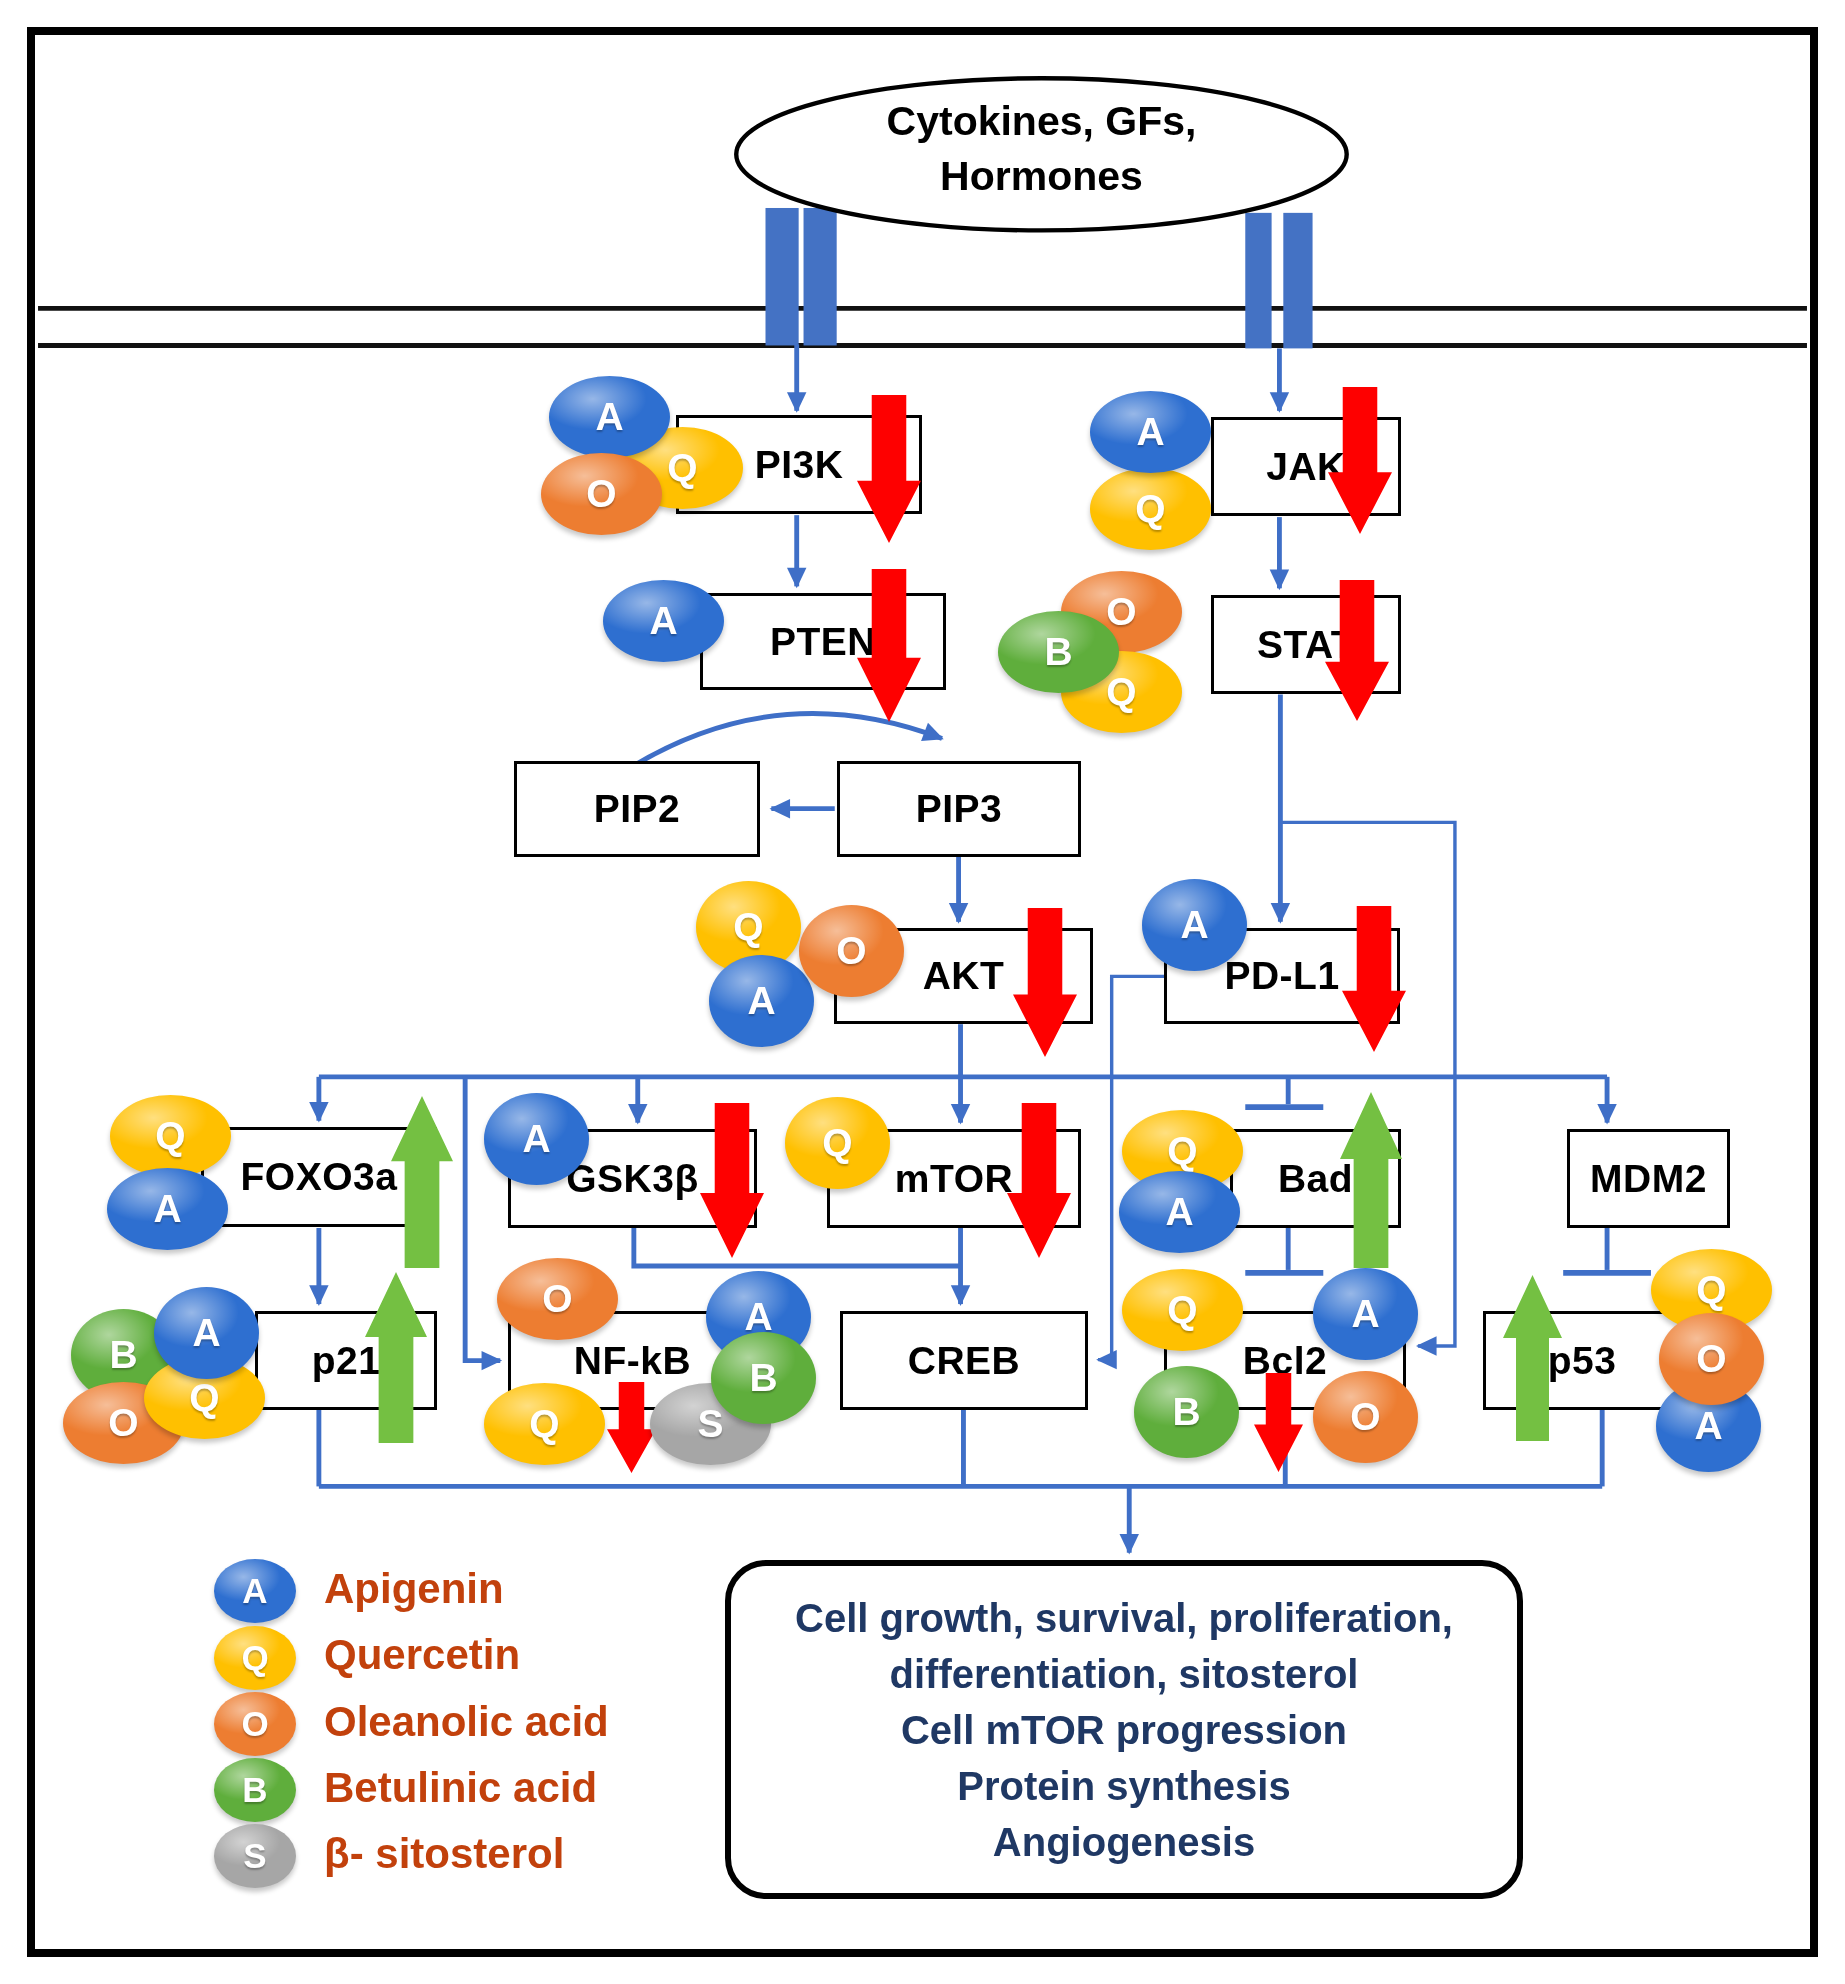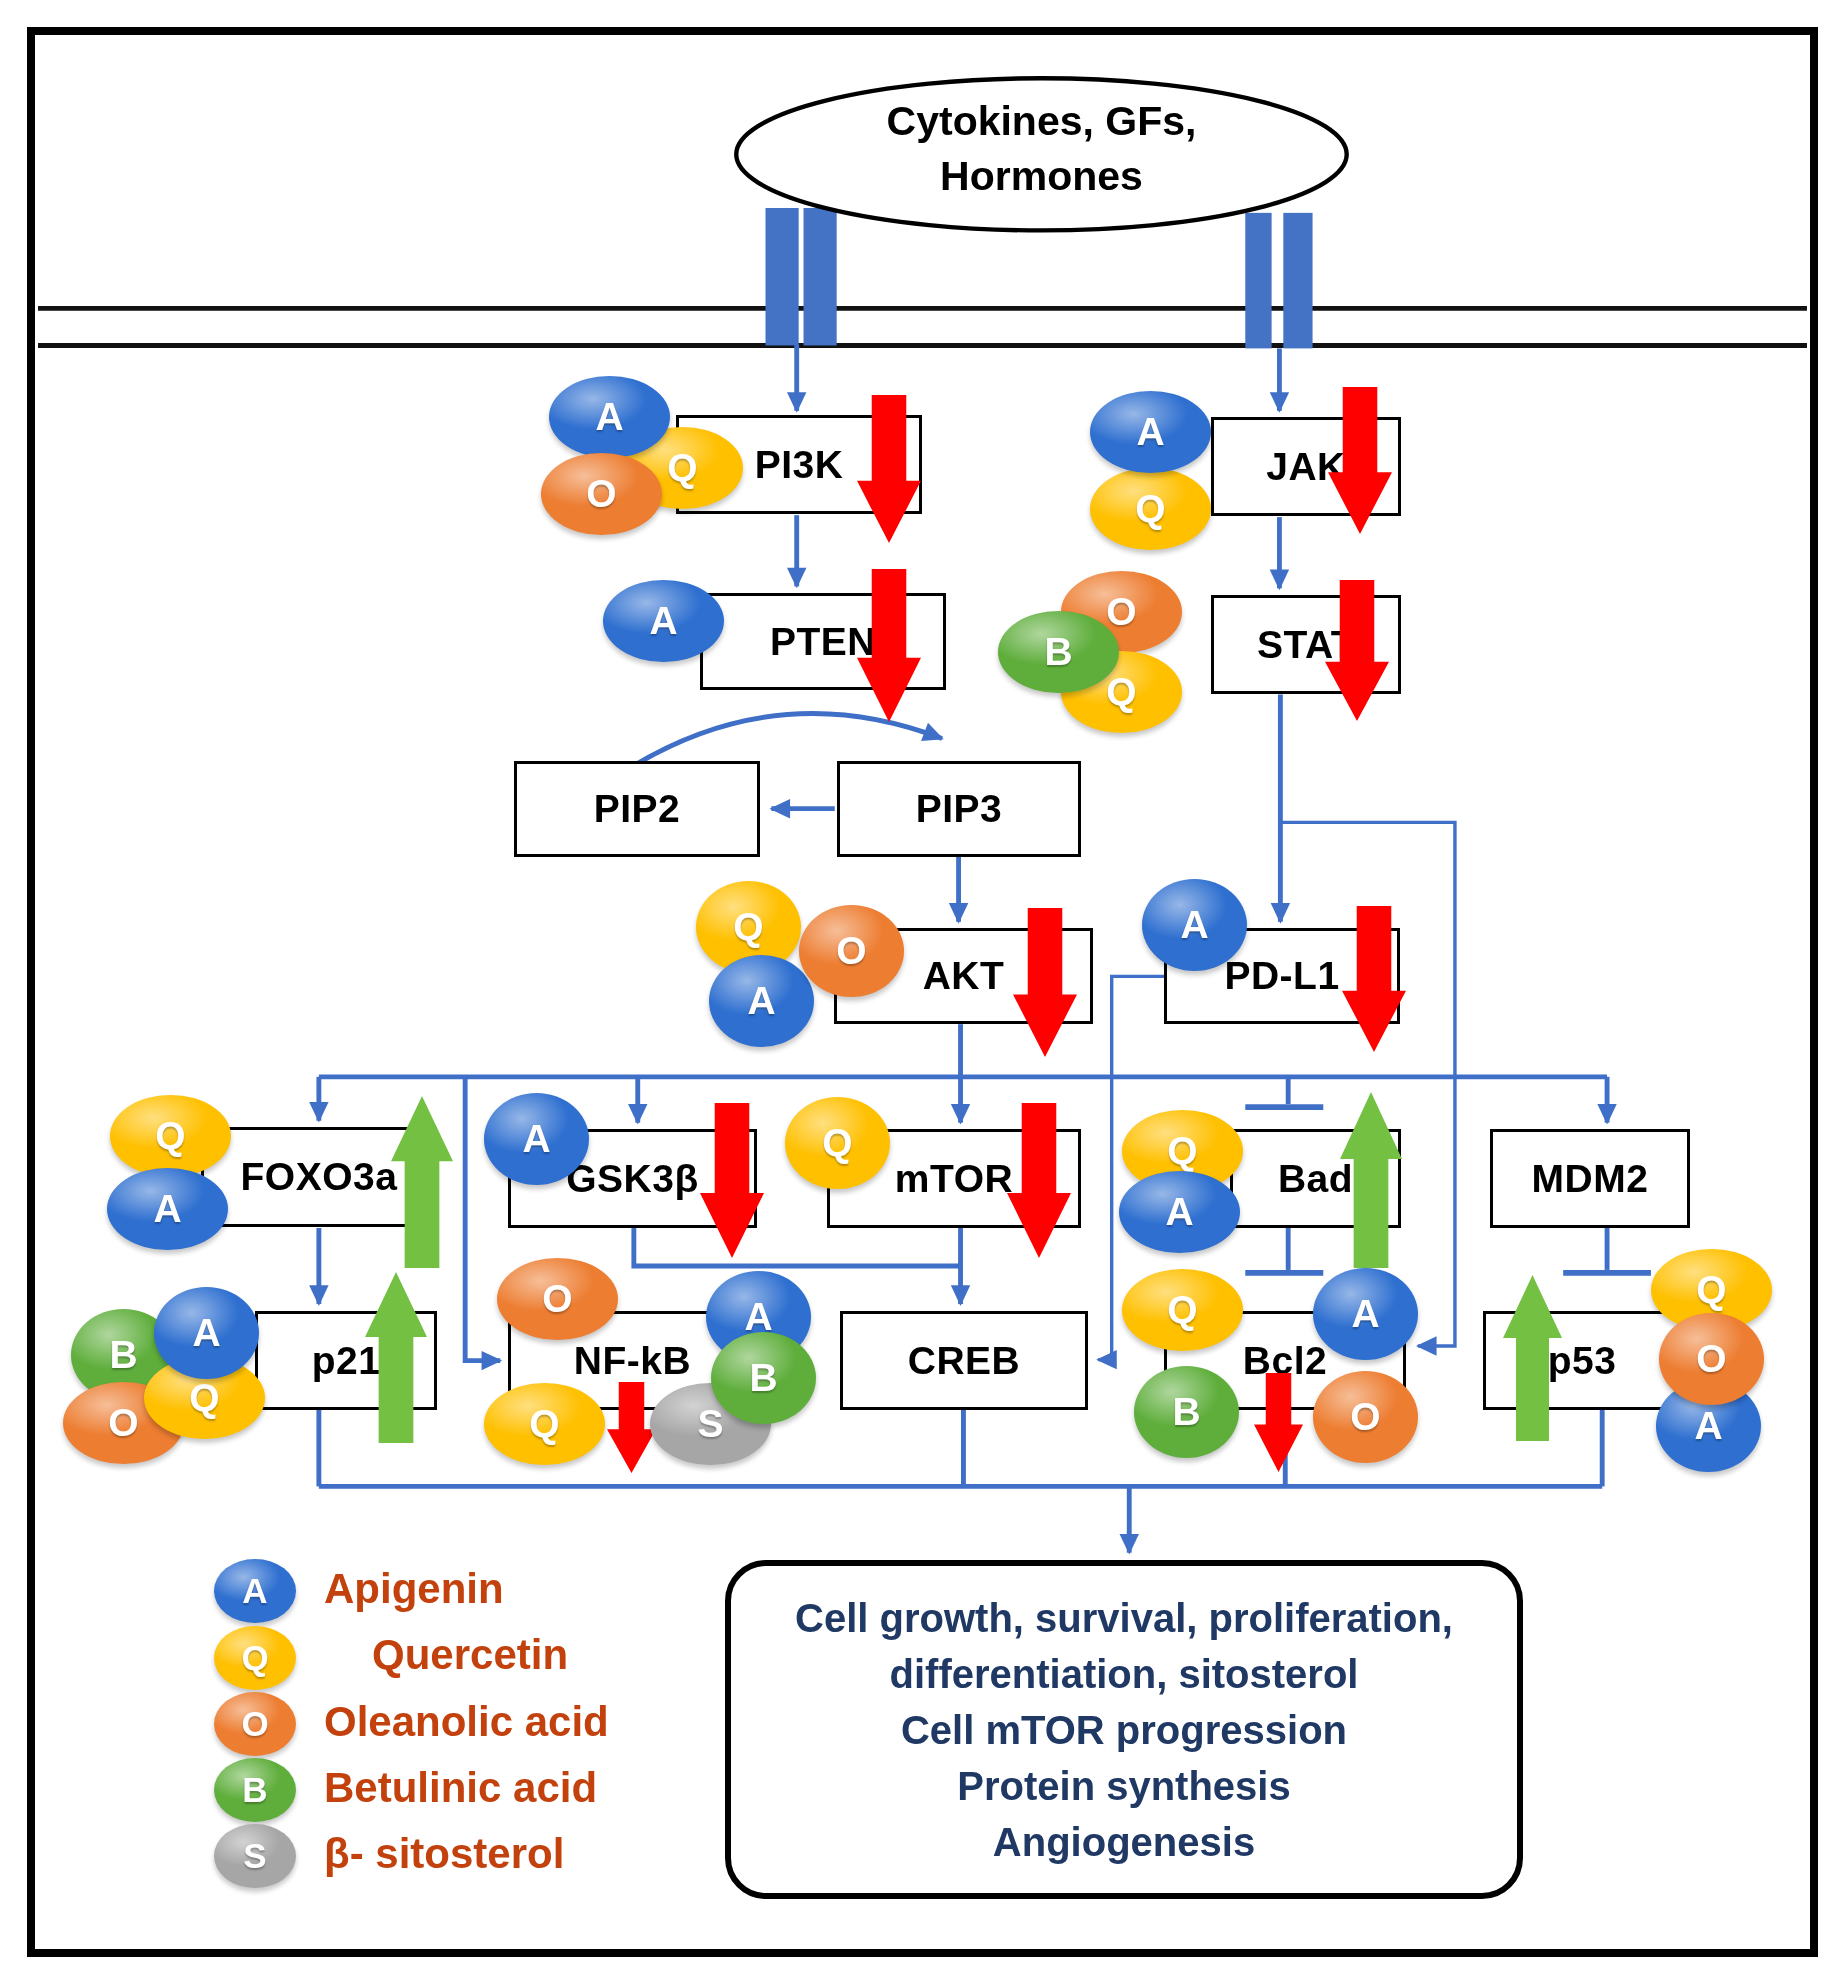--- a/index.html
+++ b/index.html
@@ -128,21 +128,21 @@
       </div>
       <div class="node" style="left: 508px; top: 1129px; width: 249px; height: 99px;">
         <span>GSK3β</span>
       </div>
       <div class="node" style="left: 827px; top: 1129px; width: 254px; height: 99px;">
         <span>mTOR</span>
       </div>
       <div class="node" style="left: 1230px; top: 1129px; width: 171px; height: 99px;">
         <span>Bad</span>
       </div>
-      <div class="node" style="left: 1490px; top: 1129px; width: 200px; height: 99px;">
+      <div class="node" style="left: 1567px; top: 1129px; width: 163px; height: 99px;">
         <span>MDM2</span>
       </div>
       <div class="node" style="left: 255px; top: 1311px; width: 182px; height: 99px;">
         <span>p21</span>
       </div>
       <div class="node" style="left: 508px; top: 1311px; width: 249px; height: 99px;">
         <span>NF-kB</span>
       </div>
       <div class="node" style="left: 840px; top: 1311px; width: 248px; height: 99px;">
         <span>CREB</span>
@@ -327,21 +327,21 @@
           <div class="hl"></div>
           <span>A</span>
         </div>
         <div class="legend-label" style="left: 324px; top: 1565px; font-size: 42px;">Apigenin</div>
       </div>
       <div class="legend-row">
         <div class="oval" style="left: 214px; top: 1626px; width: 82px; height: 64px; background: rgb(255, 192, 0); font-size: 35px;">
           <div class="hl"></div>
           <span>Q</span>
         </div>
-        <div class="legend-label" style="left: 324px; top: 1631px; font-size: 42px; margin-left: 48px;">Quercetin</div>
+        <div class="legend-label" style="left: 324px; top: 1631px; font-size: 42px;">Quercetin</div>
       </div>
       <div class="legend-row">
         <div class="oval" style="left: 214px; top: 1692px; width: 82px; height: 64px; background: rgb(237, 125, 49); font-size: 35px;">
           <div class="hl"></div>
           <span>O</span>
         </div>
         <div class="legend-label" style="left: 324px; top: 1698px; font-size: 42px;">Oleanolic acid</div>
       </div>
       <div class="legend-row">
         <div class="oval" style="left: 214px; top: 1758px; width: 82px; height: 64px; background: rgb(95, 174, 60); font-size: 35px;">

